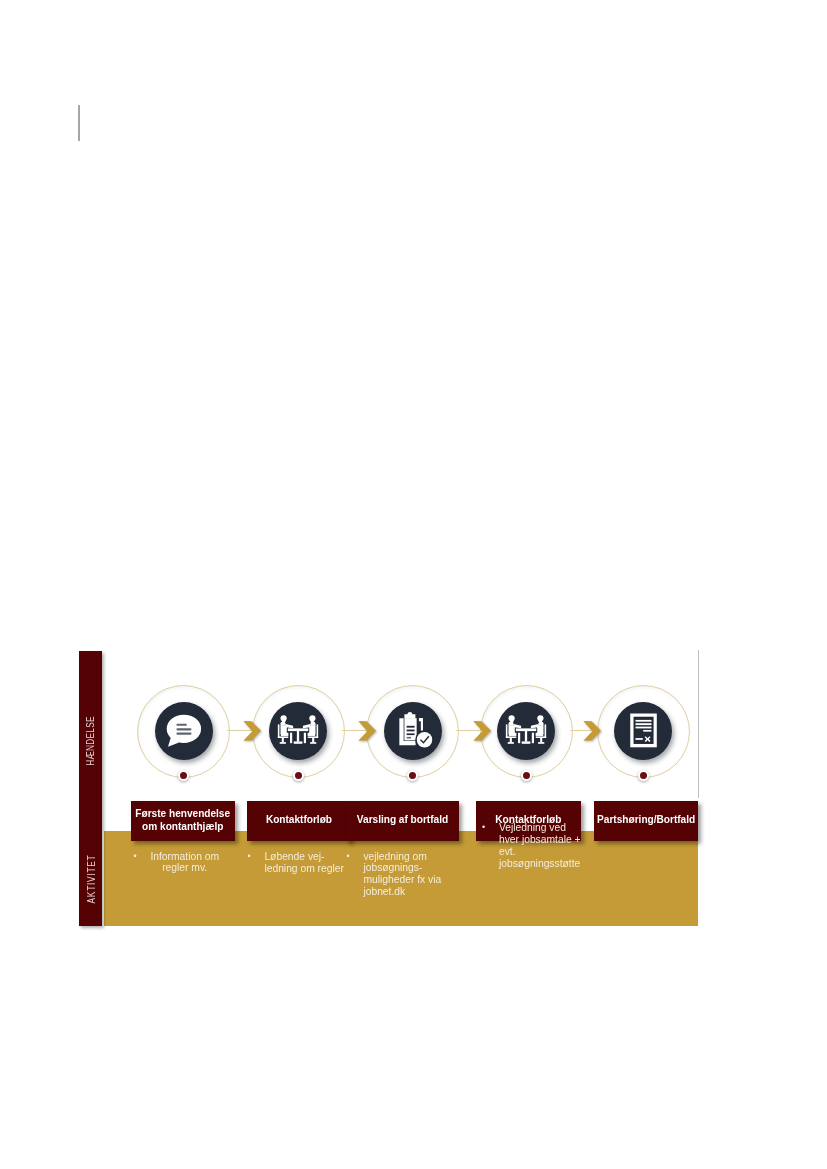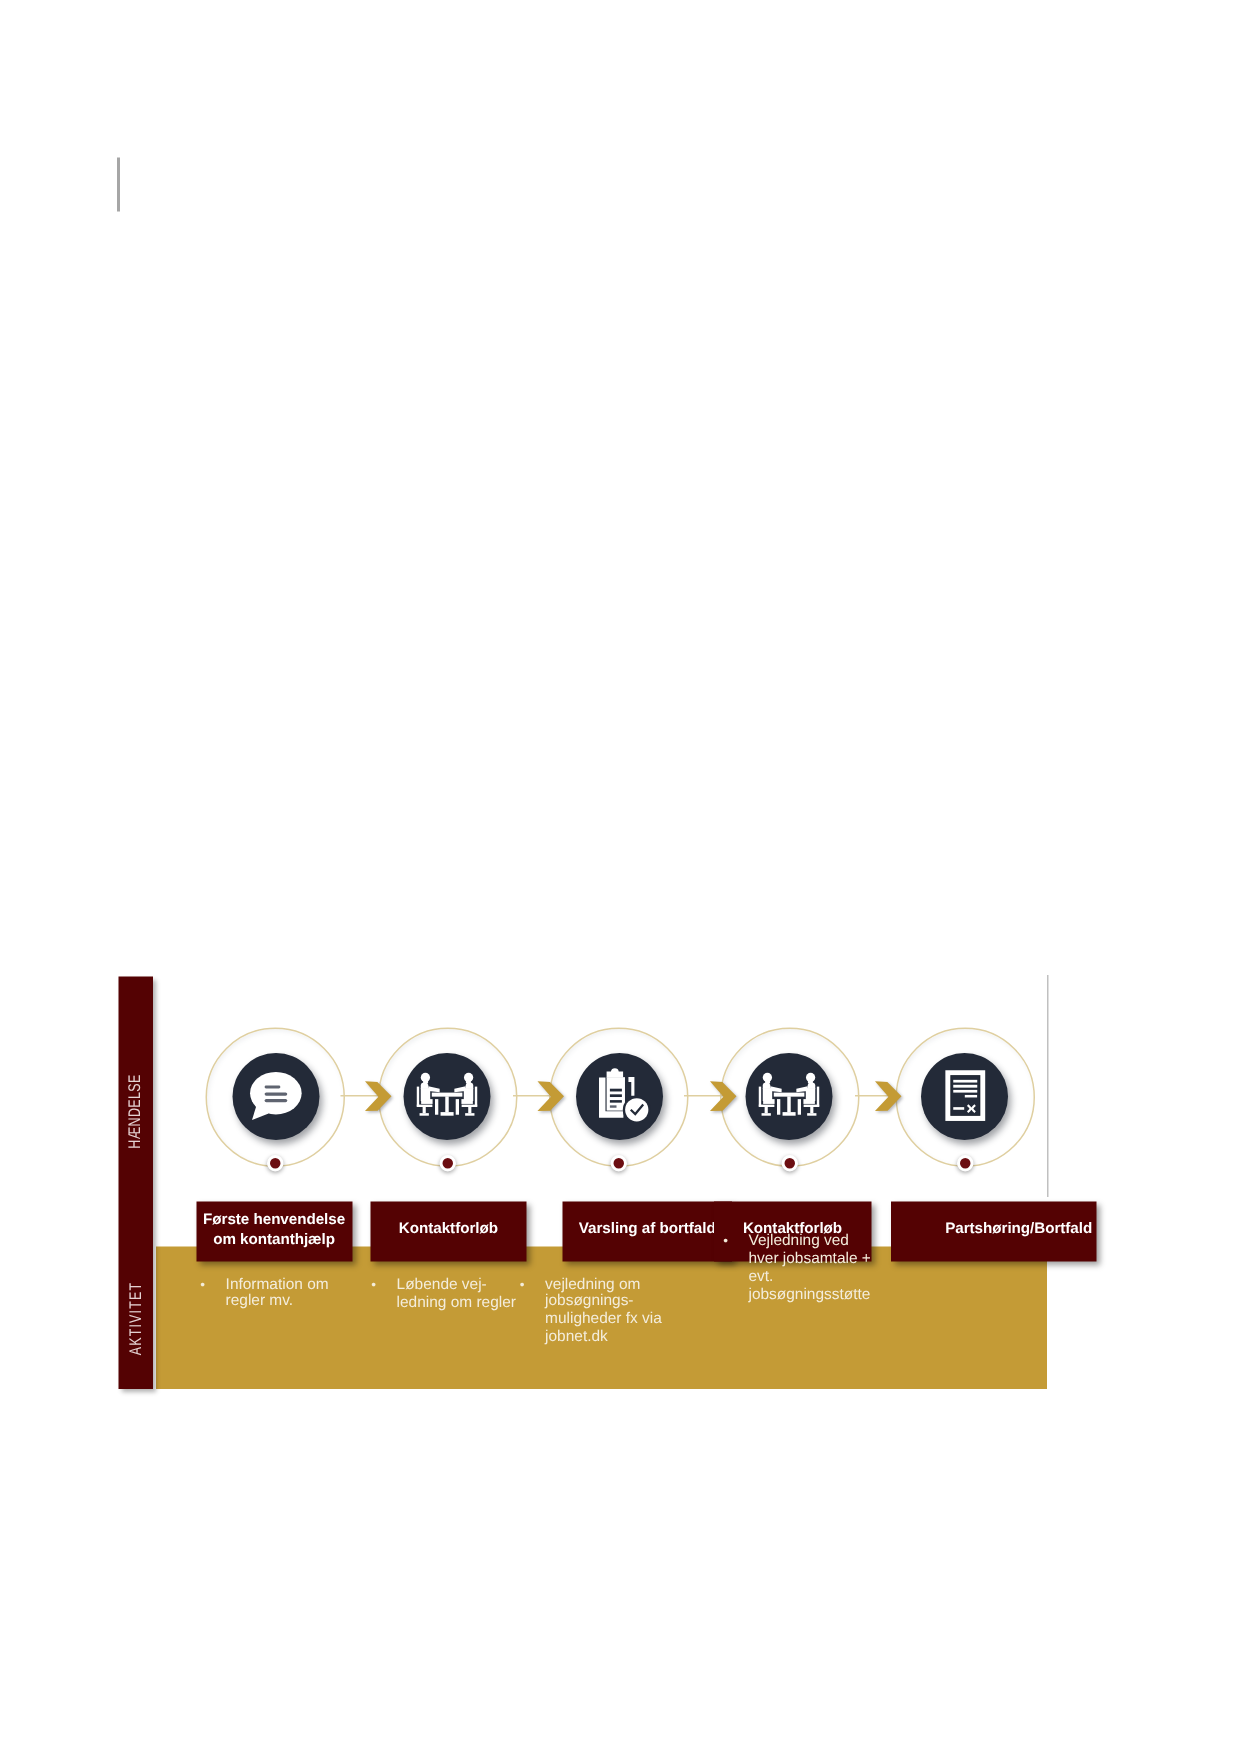--- a/index.html
+++ b/index.html
@@ -167,39 +167,39 @@
      <rect x="-7.5" y="-4.4" width="16.0" height="1.8" fill="#ffffff"></rect>
      <rect x="0.2" y="-1.05" width="8.2" height="1.7" fill="#ffffff"></rect>
      <rect x="-7.5" y="7.1" width="7.3" height="1.75" fill="#ffffff"></rect>
      <path d="M2.5 5.2 q1.3 0.9 2.1 2.1 q0.8 -1.2 2.1 -2.1 l0.85 1.15 q-1.1 0.8 -1.7 1.75 q0.6 0.95 1.7 1.75 l-0.85 1.15 q-1.3 -0.9 -2.1 -2.1 q-0.8 1.2 -2.1 2.1 l-0.85 -1.15 q1.1 -0.8 1.7 -1.75 q-0.6 -0.95 -1.7 -1.75 z" fill="#ffffff"></path>
    </svg>
         </div>
         <div class="dot" style="left:637.8px;top:769.6px;"></div>
         <div class="tbox" style="left:130.6px;top:800.5px;width:104.3px;height:40.5px;">
           <div>Første henvendelse<br>om kontanthjælp</div>
         </div>
-        <ul class="blist" style="left:133px;top:850.5px;width:86px;">
+        <ul class="blist" style="left:133px;top:850.5px;width:86px;text-align:center;">
           <li class="bitem">Information om<br>regler mv.</li>
         </ul>
         <div class="tbox" style="left:246.9px;top:800.5px;width:104.1px;height:40.5px;">
           <div>Kontaktforløb</div>
         </div>
         <ul class="blist" style="left:247px;top:851px;width:84px;">
           <li class="bitem">Løbende vej-<br>ledning om regler</li>
         </ul>
-        <div class="tbox" style="left:375px;top:800.5px;width:113px;height:40.5px;">
+        <div class="tbox" style="left:346px;top:800.5px;width:113px;height:40.5px;">
           <div>Varsling af bortfald</div>
         </div>
         <ul class="blist" style="left:346px;top:850.5px;width:83px;">
           <li class="bitem">vejledning om<br>jobsøgnings-<br>muligheder fx via<br>jobnet.dk</li>
         </ul>
         <div class="tbox" style="left:476px;top:800.5px;width:104.7px;height:40.5px;">
           <div>Kontaktforløb</div>
         </div>
         <ul class="blist" style="left:481.6px;top:822px;width:85px;">
           <li class="bitem">Vejledning ved<br>hver jobsamtale +<br>evt.<br>jobsøgningsstøtte</li>
         </ul>
-        <div class="tbox" style="left:594.1px;top:800.5px;width:104.1px;height:40.5px;padding-left:33px;">
+        <div class="tbox" style="left:594.1px;top:800.5px;width:104.1px;height:40.5px;">
           <div>Partshøring/Bortfald</div>
         </div>
       </div>
   </div>
 </div>
 
 </body></html>

